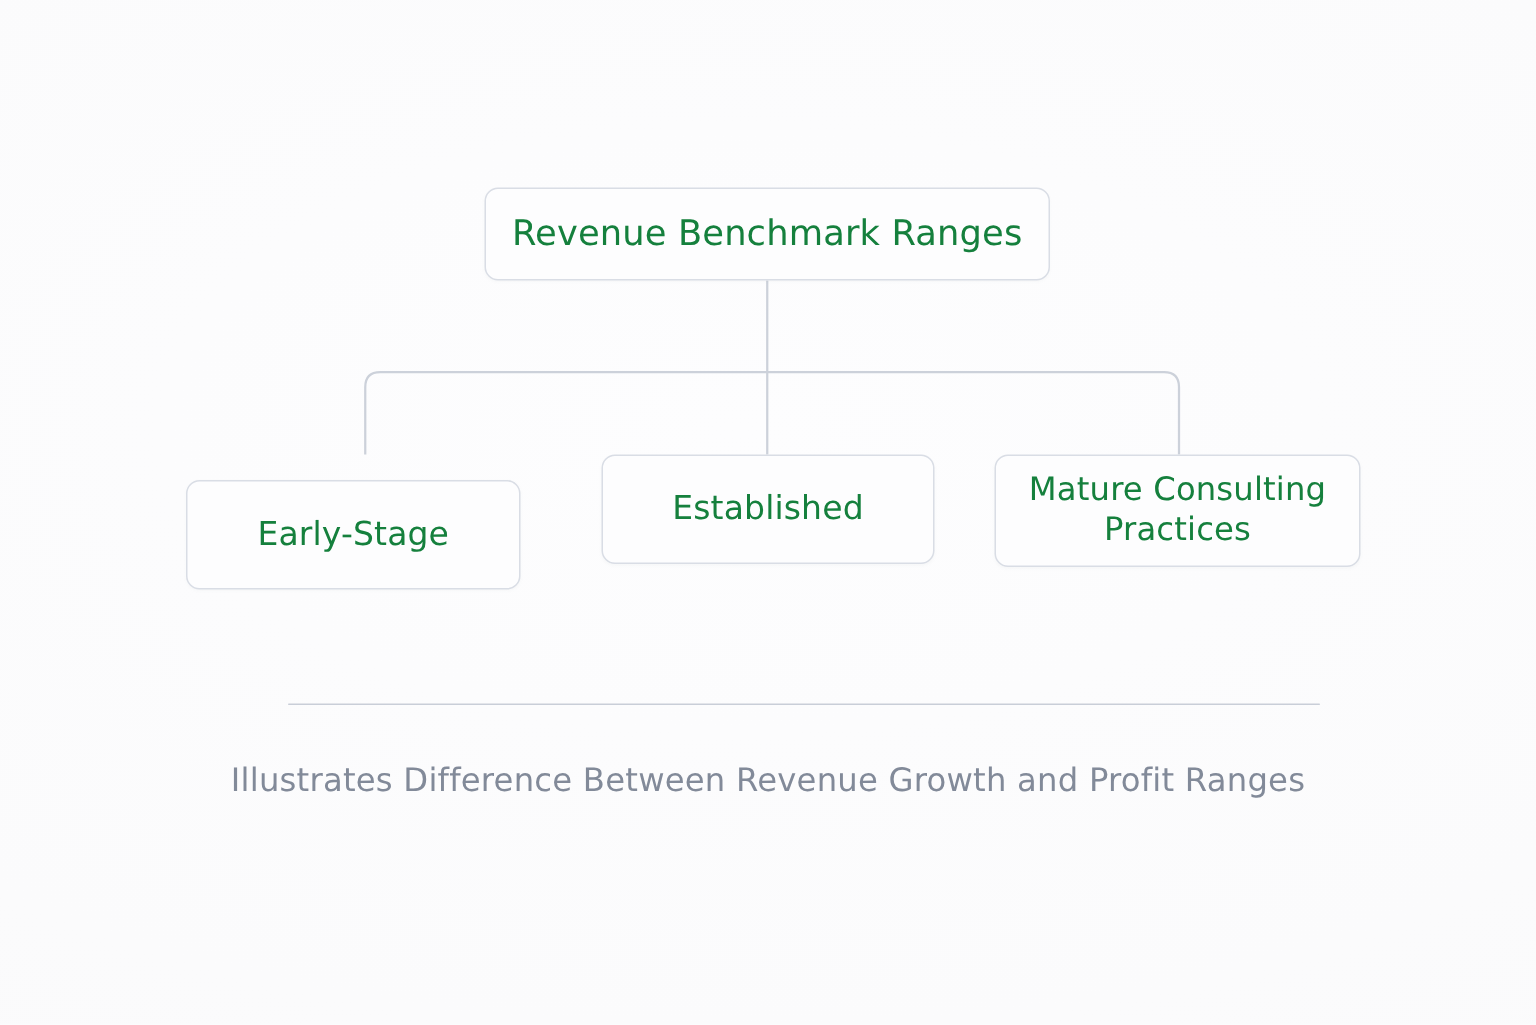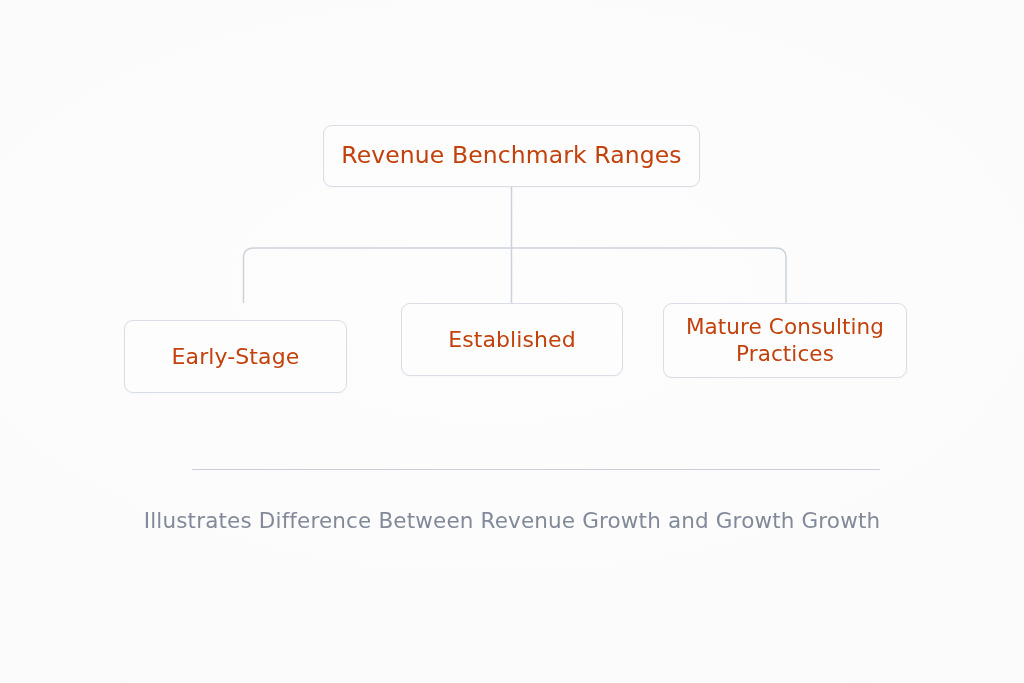--- a/index.html
+++ b/index.html
@@ -39,21 +39,21 @@
     position: absolute;
     box-sizing: border-box;
     display: flex;
     align-items: center;
     justify-content: center;
     text-align: center;
     background: #fdfdfe;
     border: 1.4px solid #d9dde5;
     border-radius: 9px;
     box-shadow: 0 1px 2px rgba(120, 130, 150, 0.045);
-    color: #c2410c;
+    color: #15803d;
     letter-spacing: 0.1px;
   }
 
   .node-label {
     display: block;
     line-height: 1.24;
     white-space: pre-line;
   }
 
   #node-root {
@@ -135,15 +135,15 @@
     <span class="node-label">Established</span>
   </div>
 
   <div class="node" id="node-mature">
     <span class="node-label">Mature Consulting
 Practices</span>
   </div>
 
   <div id="divider"></div>
 
-  <div id="caption">Illustrates Difference Between Revenue Growth and Growth Growth</div>
+  <div id="caption">Illustrates Difference Between Revenue Growth and Profit Ranges</div>
 
 </div>
 
 </body></html>

